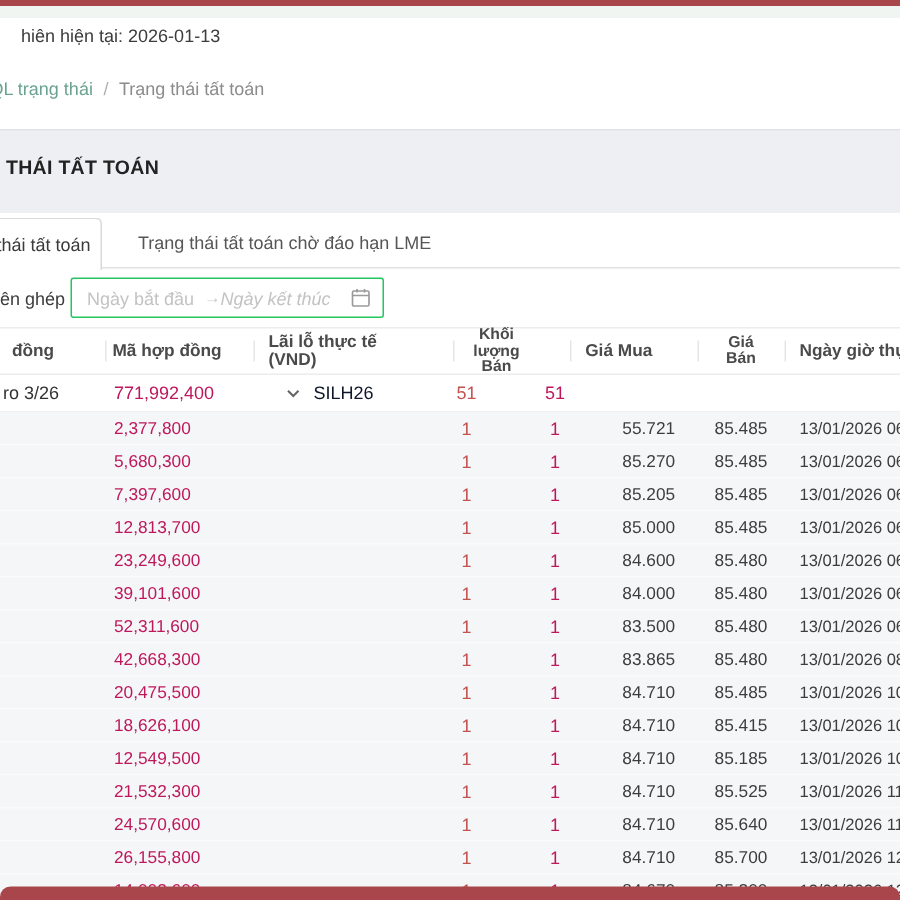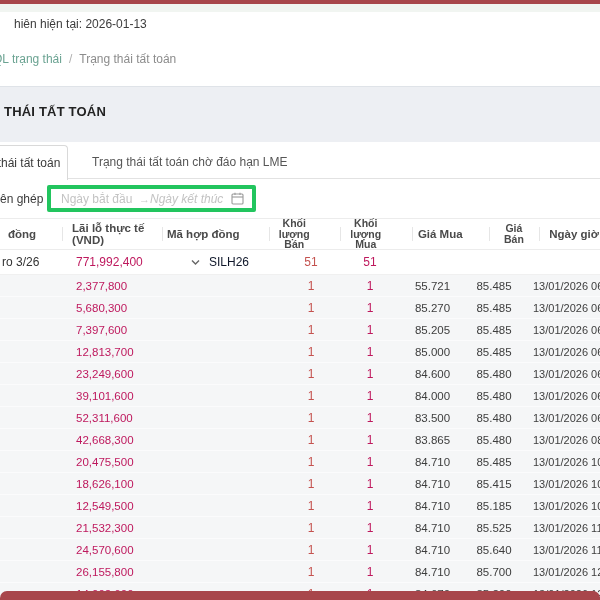--- a/index.html
+++ b/index.html
@@ -33,21 +33,21 @@
     display:flex;align-items:center;justify-content:center;font-size:12px;color:#3a3a3a;cursor:pointer;
   }
   #tab-inactive{
     position:absolute;left:80px;top:3px;height:34px;padding:0 12px;display:flex;align-items:center;
     font-size:12px;color:#565656;cursor:pointer;
   }
   
   #filter-label{position:absolute;top:50px;left:0;font-size:12px;color:#3c3c3c;}
   #range-picker{
     position:absolute;top:43px;left:47px;width:209px;height:27px;box-sizing:border-box;
-    border:4px solid #22c55e;border-radius:2px;background:#fff;
+    border:1px solid #22c55e;border-radius:2px;background:#fff;
     display:flex;align-items:center;padding:0 8px 0 10px;
   }
   #range-picker input{
     border:none;outline:none;padding:0;margin:0;font-family:"Liberation Sans",sans-serif;
     font-size:12px;color:#555;background:transparent;
   }
   #range-picker input::placeholder{color:#c3c3c3;}
   #start-input{width:78px;}
   #end-input{width:80px;margin-left:8px;font-style:italic;}
   #range-arrow{color:#c9c9c9;font-size:11px;flex:0 0 auto;}
@@ -124,27 +124,24 @@
         <line x1="4" y1="0.7" x2="4" y2="3" stroke="#9a9a9a" stroke-width="1.1"></line>
         <line x1="9" y1="0.7" x2="9" y2="3" stroke="#9a9a9a" stroke-width="1.1"></line>
       </svg>
     </span>
   </div>
 
   <div id="table">
 
     <div id="thead" class="trow">
       <div class="cell c1">đồng</div>
+      <div class="cell c3">Mã hợp đồng</div>
       <div class="cell c2">Lãi lỗ thực tế (VND)</div>
-      <div class="cell c3">Mã hợp đồng</div>
       <div class="cell c4 center">
           <span class="hwrap3">Khối lượng Bán</span>
-        </div>
-      <div class="cell c5 center">
-          <span class="hwrap3">Khối lượng Mua</span>
         </div>
       <div class="cell c6 center">Giá Mua</div>
       <div class="cell c7 center">
           <span class="hwrap2">Giá Bán</span>
         </div>
       <div class="cell c8">Ngày giờ thực hiện</div>
     </div>
 
     <div id="parent-row" class="trow">
       <div class="c1">ro 3/26</div>

